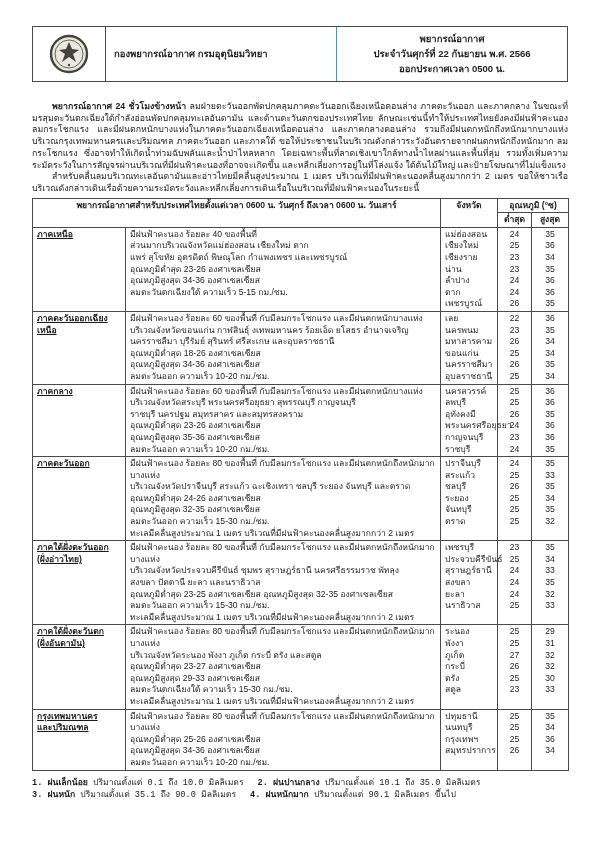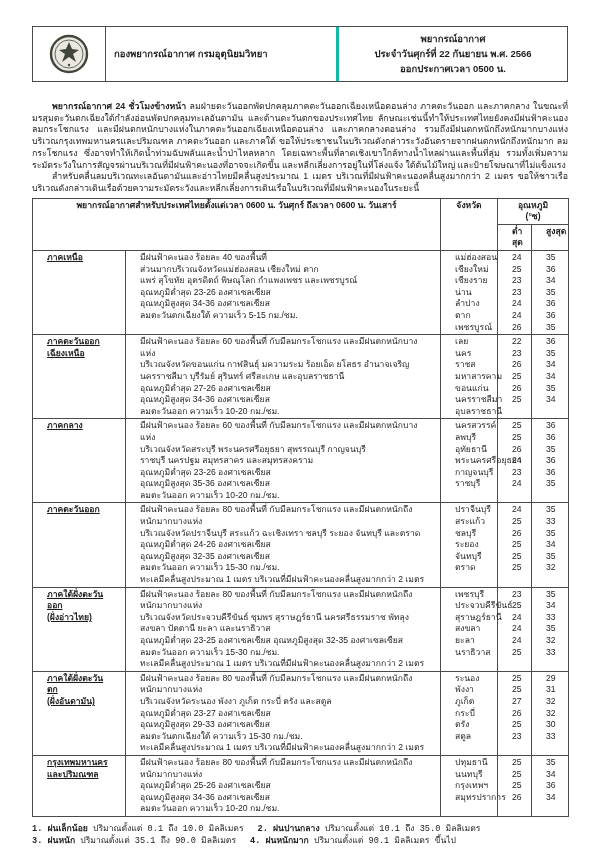--- a/index.html
+++ b/index.html
@@ -3,34 +3,34 @@
 <meta charset="utf-8">
 <style>
   html,body{margin:0;padding:0;background:#ffffff;}
   body{width:600px;height:849px;overflow:hidden;
        font-family:"Liberation Sans","DejaVu Sans",sans-serif;color:#1d1d1d;}
   .page{width:536px;margin:0 auto;padding-top:26px;}
 
   
   .hdr{display:flex;border:1px solid #4a4a4a;min-height:54px;}
   .hdr-logo{width:72px;border-right:1px solid #4a4a4a;display:flex;align-items:center;justify-content:center;}
-  .hdr-org{width:214px;border-right:3px solid #14b8a6;display:flex;flex-direction:column;
+  .hdr-org{width:214px;border-right:1px solid #14b8a6;display:flex;flex-direction:column;
            justify-content:center;padding:4px 8px;gap:4px;}
   .hdr-org div{font-weight:bold;font-size:9.5px;line-height:12px;}
   .hdr-title{flex:1;display:flex;flex-direction:column;justify-content:center;align-items:center;gap:3px;padding:4px 0;}
   .hdr-title div{font-weight:bold;font-size:9.5px;line-height:12px;text-align:left;}
 
   
   .summary{margin-top:19px;}
   .summary p{margin:0;font-size:8.8px;line-height:11.7px;text-align:justify;text-indent:20px;}
   .summary b{font-weight:bold;}
 
   
   table.fx{border-collapse:collapse;width:536px;margin-top:3px;table-layout:fixed;}
-  table.fx td,table.fx th{border:1px solid #4a4a4a;vertical-align:top;padding:1px 14px;
+  table.fx td,table.fx th{border:1px solid #4a4a4a;vertical-align:top;padding:1px 4px;
         font-size:8.6px;line-height:11.6px;}
   col.c-region{width:93px;} col.c-fc{width:315px;} col.c-prov{width:57px;}
   col.c-min{width:34px;} col.c-max{width:37px;}
   th.fx-head{font-weight:bold;text-align:center;vertical-align:middle;}
   .rname{font-weight:bold;text-decoration:underline;}
   td.tcol{text-align:center;padding:1px 1px;}
   td.prov{padding-left:3px;}
 
   
   .notes{display:flex;margin-top:6px;font-size:8.6px;line-height:12.4px;}
@@ -132,29 +132,29 @@
             <div>35</div>
           </td>
     </tr>
 
     <tr>
       <td class="region-cell">
             <div class="rname">ภาคตะวันออกเฉียงเหนือ</div>
           </td>
       <td class="fc">
             <div>มีฝนฟ้าคะนอง ร้อยละ 60 ของพื้นที่ กับมีลมกระโชกแรง และมีฝนตกหนักบางแห่ง</div>
-            <div>บริเวณจังหวัดขอนแก่น กาฬสินธุ์ มความระม ร้อยเอ็ด ยโสธร อำนาจเจริญ</div>
+            <div>บริเวณจังหวัดขอนแก่น กาฬสินธุ์ งเทพมหานคร ร้อยเอ็ด ยโสธร อำนาจเจริญ</div>
             <div>นครราชสีมา บุรีรัมย์ สุรินทร์ ศรีสะเกษ และอุบลราชธานี</div>
-            <div>อุณหภูมิต่ำสุด 27-26 องศาเซลเซียส</div>
+            <div>อุณหภูมิต่ำสุด 18-26 องศาเซลเซียส</div>
             <div>อุณหภูมิสูงสุด 34-36 องศาเซลเซียส</div>
             <div>ลมตะวันออก ความเร็ว 10-20 กม./ชม.</div>
           </td>
       <td class="prov">
             <div>เลย</div>
-            <div>นครราชส</div>
+            <div>นครพนม</div>
             <div>มหาสารคาม</div>
             <div>ขอนแก่น</div>
             <div>นครราชสีมา</div>
             <div>อุบลราชธานี</div>
           </td>
       <td class="tcol tmin">
             <div>22</div>
             <div>23</div>
             <div>26</div>
             <div>25</div>
@@ -179,21 +179,21 @@
             <div>มีฝนฟ้าคะนอง ร้อยละ 60 ของพื้นที่ กับมีลมกระโชกแรง และมีฝนตกหนักบางแห่ง</div>
             <div>บริเวณจังหวัดสระบุรี พระนครศรีอยุธยา สุพรรณบุรี กาญจนบุรี</div>
             <div>ราชบุรี นครปฐม สมุทรสาคร และสมุทรสงคราม</div>
             <div>อุณหภูมิต่ำสุด 23-26 องศาเซลเซียส</div>
             <div>อุณหภูมิสูงสุด 35-36 องศาเซลเซียส</div>
             <div>ลมตะวันออก ความเร็ว 10-20 กม./ชม.</div>
           </td>
       <td class="prov">
             <div>นครสวรรค์</div>
             <div>ลพบุรี</div>
-            <div>อุทัยธานี</div>
+            <div>อุทังคงมี</div>
             <div>พระนครศรีอยุธยา</div>
             <div>กาญจนบุรี</div>
             <div>ราชบุรี</div>
           </td>
       <td class="tcol tmin">
             <div>25</div>
             <div>25</div>
             <div>26</div>
             <div>24</div>
             <div>23</div>

